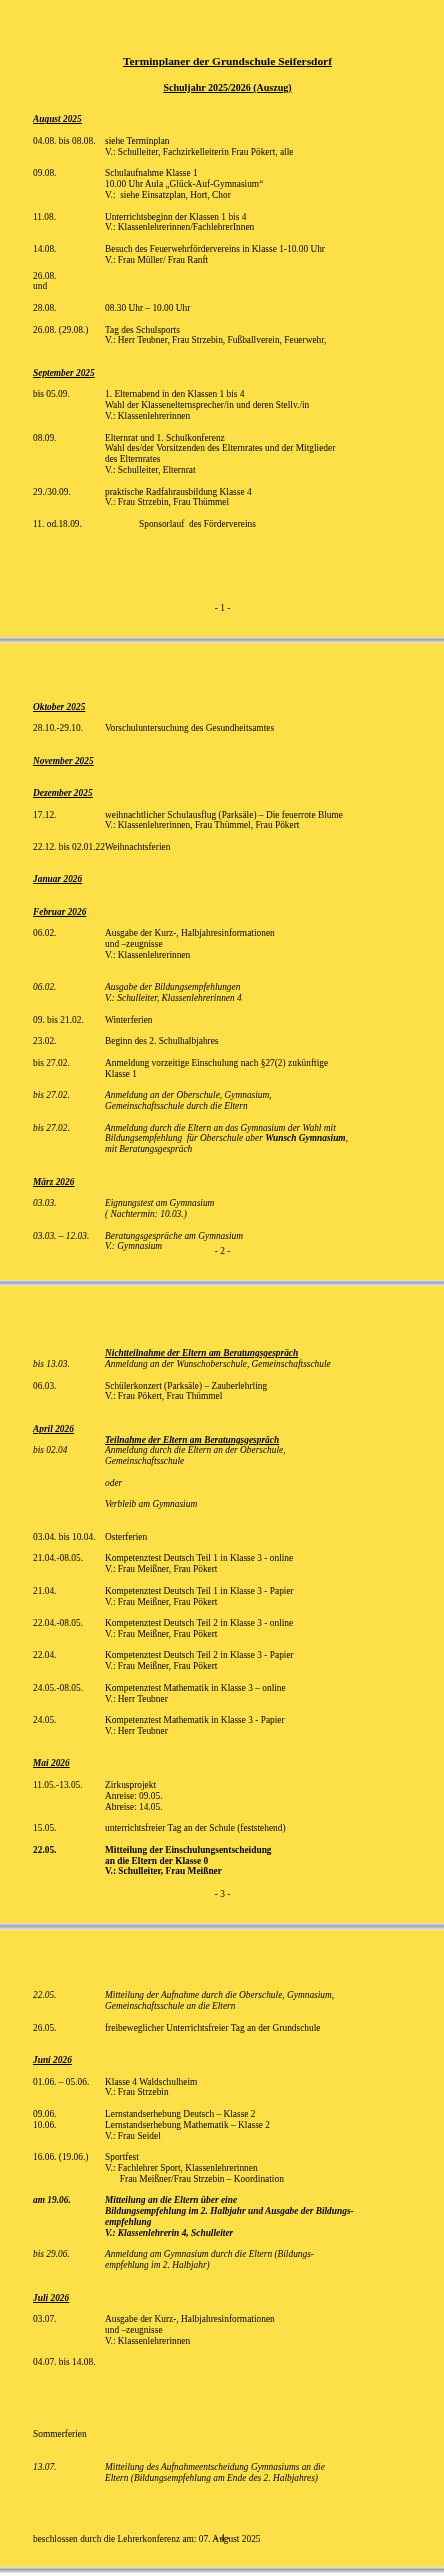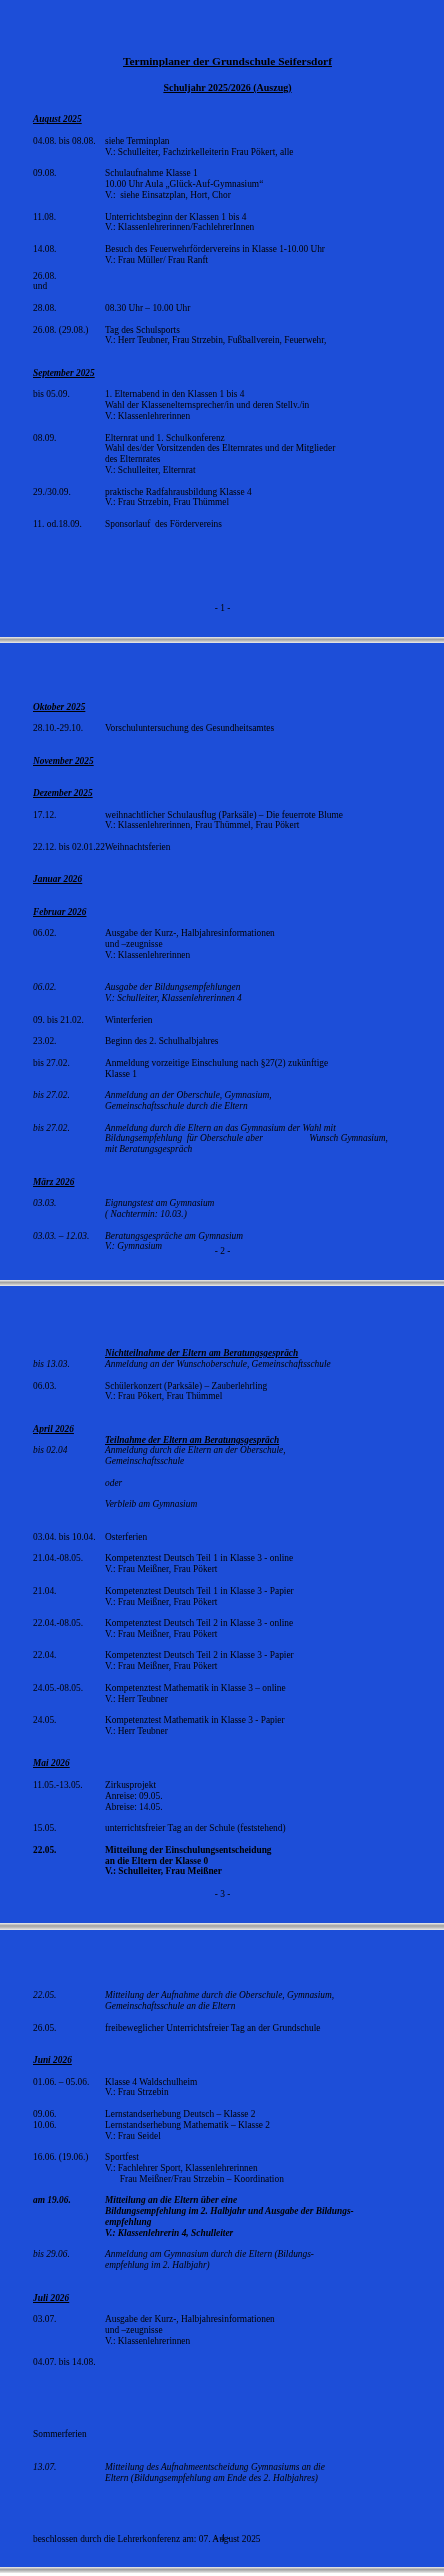--- a/index.html
+++ b/index.html
@@ -1,39 +1,39 @@
 <!DOCTYPE html>
 <html style="font-size:9px"><head>
 <meta charset="utf-8">
 <style>
   html,body{margin:0;padding:0;background:#ffffff;}
   body{width:445px;font-family:"Liberation Serif","DejaVu Serif",serif;color:#000;}
   .document{width:445px;}
   .page{
-    position:relative;width:445px;height:637px;background:#1d4ed8;
+    position:relative;width:445px;height:637px;background:#fde047;
     box-sizing:border-box;padding:55px 23px 0 33px;
     font-size:9.4px;line-height:10.8px;overflow:hidden;
   }
   .page-separator{
     height:6.2px;width:445px;
     background:linear-gradient(to bottom,#ededed 0%,#a3a3a3 40%,#bdbdbd 65%,#ececec 100%);
   }
   .doc-title{text-align:center;font-weight:bold;font-size:11.4px;line-height:13.6px;}
   .doc-title span{text-decoration:underline;}
   .doc-subtitle{text-align:center;font-weight:bold;font-size:10px;line-height:12.5px;margin-top:13px;}
   .doc-subtitle span{text-decoration:underline;}
   .month{font-weight:bold;font-style:italic;}
   .month span{text-decoration:underline;}
   .entry{display:flex;}
   .entry .date{flex:0 0 72px;width:72px;white-space:pre-wrap;}
   .entry .desc{flex:1 1 auto;}
   .line{white-space:pre-wrap;}
   .italic{font-style:italic;}
   .bold{font-weight:bold;}
-  .bolditalic{font-weight:normal;font-style:italic;margin-left:44px;}
+  .bolditalic{font-weight:bold;font-style:italic;}
   .heading{font-weight:bold;font-style:italic;text-decoration:underline;}
   .note{white-space:pre-wrap;}
   .page-number{position:absolute;left:0;right:0;top:603px;text-align:center;font-size:9.4px;}
 </style>
 </head>
 <body>
 
 <div class="document">
 
   <div class="page">
@@ -108,21 +108,21 @@
             <div class="line">V.: Schulleiter, Elternrat</div>
           </div>
         </div>
         <div class="entry" style="margin-top: 10.8px;">
           <div class="date">29./30.09.</div>
           <div class="desc">
             <div class="line">praktische Radfahrausbildung Klasse 4</div>
             <div class="line">V.: Frau Strzebin, Frau Thümmel</div>
           </div>
         </div>
-        <div class="entry" style="margin-top: 10.8px;">
+        <div class="entry" style="margin-top: 10.8px; gap: 34px;">
           <div class="date">11. od.18.09.</div>
           <div class="desc">
             <div class="line">Sponsorlauf  des Fördervereins</div>
           </div>
         </div>
       </div>
     <div class="page-number">- 1 -</div>
   </div>
   <div class="page-separator"></div>
 

